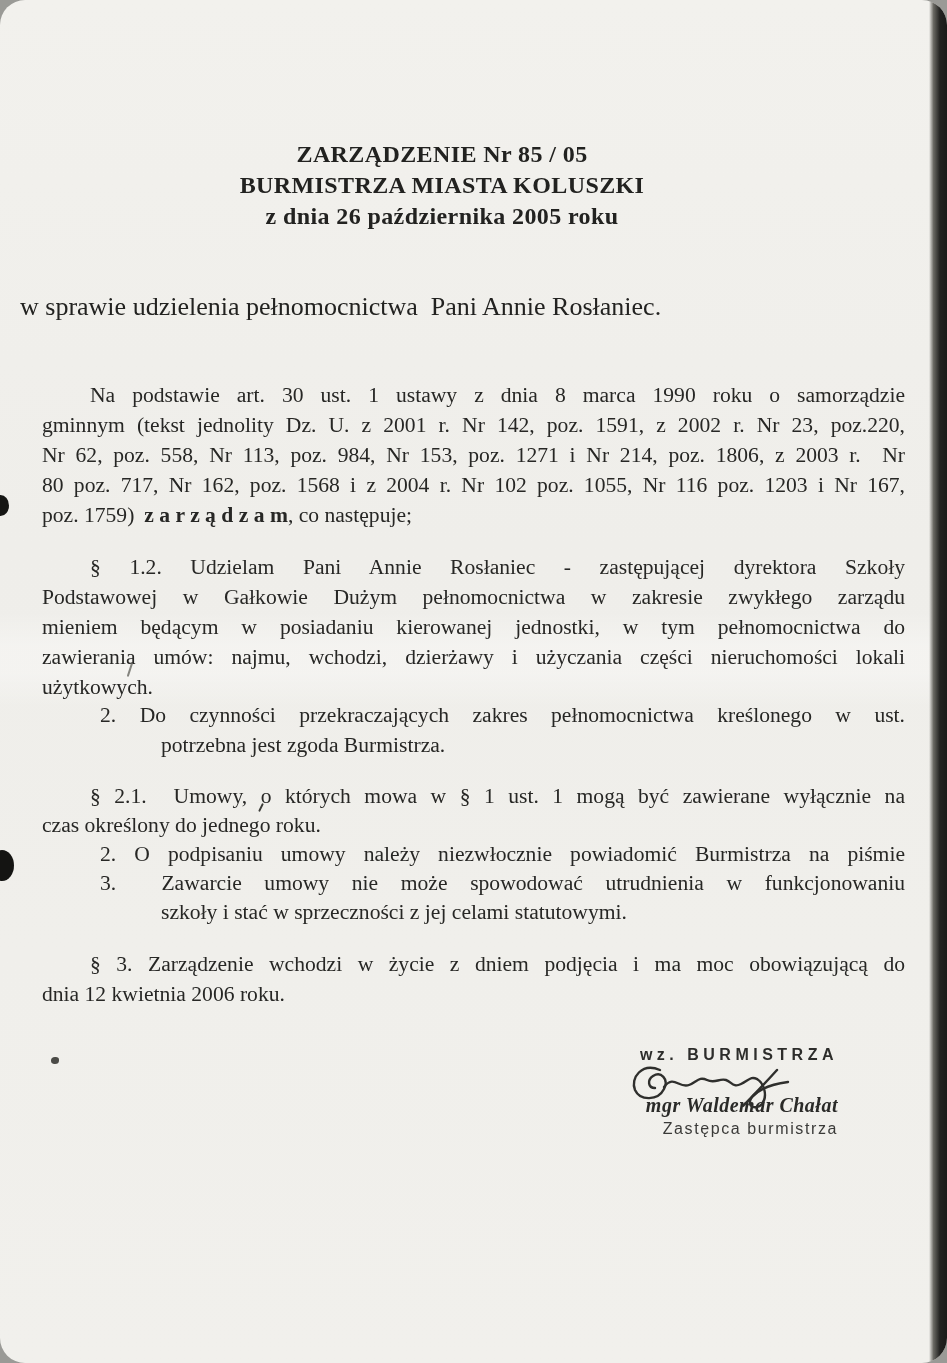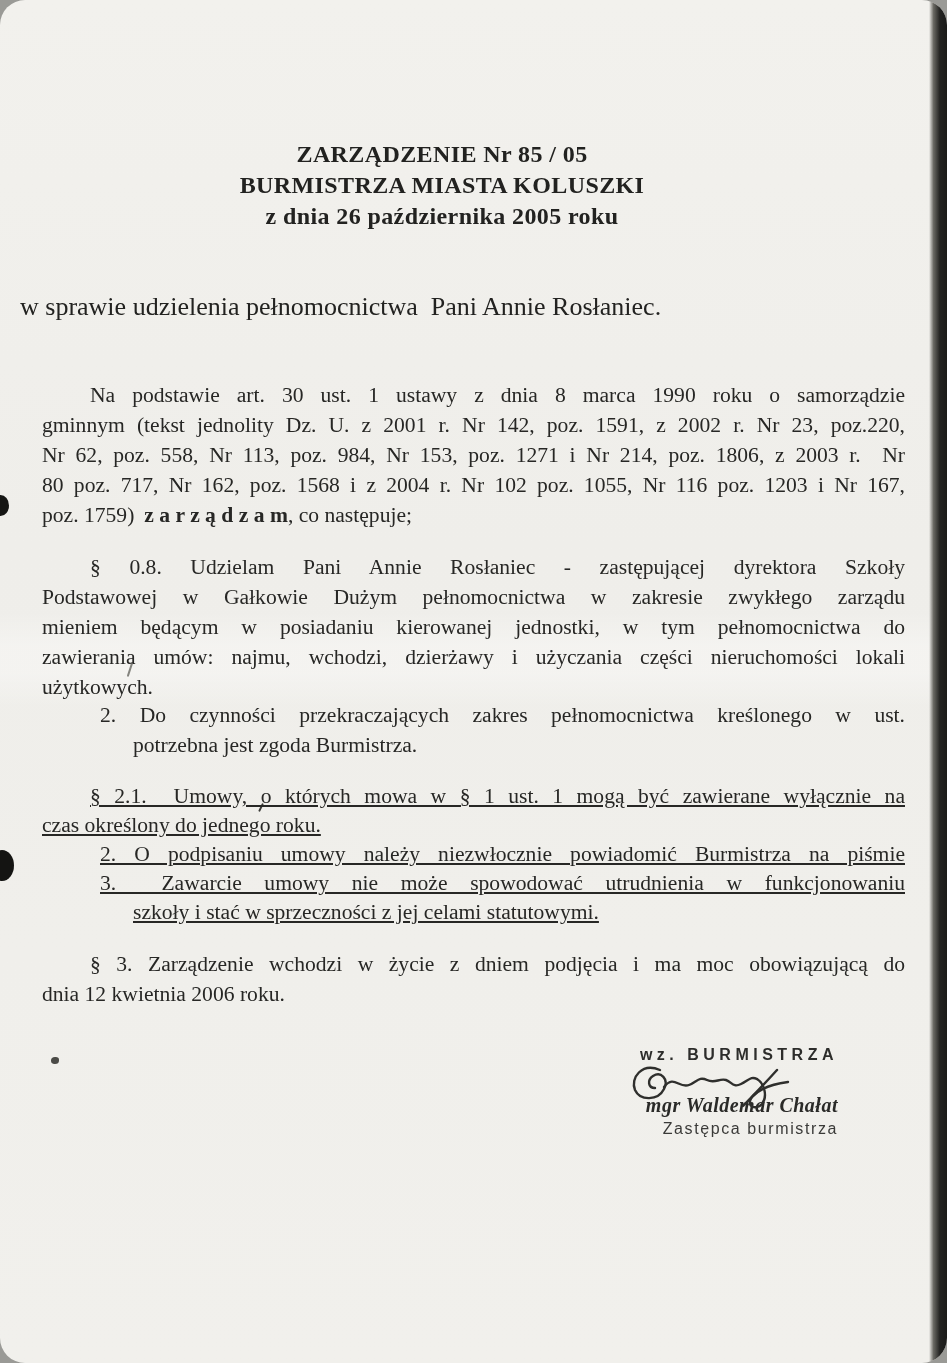--- a/index.html
+++ b/index.html
@@ -20,26 +20,26 @@
   .stray-accent { position:absolute; left:260px; top:803px; width:2px; height:9px; background:#3c3c38; transform:rotate(26deg); border-radius:1px; }
 
   
   .header { position:absolute; top:139px; left:0; width:884px; text-align:center;
     font-weight:bold; font-size:24px; line-height:31px; letter-spacing:0.4px; color:#222220; }
   .subject { position:absolute; top:292px; left:20px; width:890px; text-align:left;
     font-weight:normal; font-size:26px; color:#222220; }
 
   
   .block { position:absolute; left:42px; width:863px; font-size:21.6px; line-height:30px; color:#272725; }
-  .lh29 { line-height:29px;text-decoration:underline; }
+  .lh29 { line-height:29px; }
   .ln { text-align:justify; text-align-last:justify; }
   .ln.nat { text-align:center; text-align-last:left; }
   .ind { padding-left:48px; }
   .m58 { margin-left:58px; width:805px; }
-  .m91 { margin-left:91px; width:772px; }
+  .m91 { margin-left:119px; width:772px; }
   .zarz { font-weight:bold; margin-left:10px; }
 
   
   .sig { position:absolute; left:598px; top:1046px; width:240px; text-align:right; }
   .stamp { font-family:"Liberation Sans", sans-serif; font-weight:bold; font-size:16px;
     letter-spacing:4.5px; color:#2d2d2b; white-space:nowrap; }
   .scribble { position:absolute; left:28px; top:10px; }
   .signer { margin-top:30px; font-style:italic; font-weight:bold; font-size:20px;
     letter-spacing:0.5px; color:#2a2a28; white-space:nowrap; }
   .role { margin-top:3px; font-family:"Liberation Sans", sans-serif; font-size:16px;
@@ -68,21 +68,21 @@
 
   <div class="block" style="top:380px">
     <div class="ln ind">Na podstawie art. 30 ust. 1 ustawy z dnia 8 marca 1990 roku o samorządzie</div>
     <div class="ln">gminnym (tekst jednolity Dz. U. z 2001 r. Nr 142, poz. 1591, z 2002 r. Nr 23, poz.220,</div>
     <div class="ln">Nr 62, poz. 558, Nr 113, poz. 984, Nr 153, poz. 1271 i Nr 214, poz. 1806, z 2003 r.&nbsp; Nr</div>
     <div class="ln">80 poz. 717, Nr 162, poz. 1568 i z 2004 r. Nr 102 poz. 1055, Nr 116 poz. 1203 i Nr 167,</div>
     <div class="ln nat"><span>poz. 1759)</span><b class="zarz">z a r z ą d z a m</b><span>, co następuje;</span></div>
   </div>
 
   <div class="block" style="top:552px">
-    <div class="ln ind">§ 0.8. Udzielam Pani Annie Rosłaniec - zastępującej dyrektora Szkoły</div>
+    <div class="ln ind">§ 1.2. Udzielam Pani Annie Rosłaniec - zastępującej dyrektora Szkoły</div>
     <div class="ln">Podstawowej w Gałkowie Dużym pełnomocnictwa w zakresie zwykłego zarządu</div>
     <div class="ln">mieniem będącym w posiadaniu kierowanej jednostki, w tym pełnomocnictwa do</div>
     <div class="ln">zawierania umów: najmu, wchodzi, dzierżawy i użyczania części nieruchomości lokali</div>
     <div class="ln nat">użytkowych.</div>
   </div>
   <div class="block" style="top:700px">
     <div class="ln m58">2. Do czynności przekraczających zakres pełnomocnictwa kreślonego w ust.</div>
     <div class="ln nat m91">potrzebna jest zgoda Burmistrza.</div>
   </div>
 

